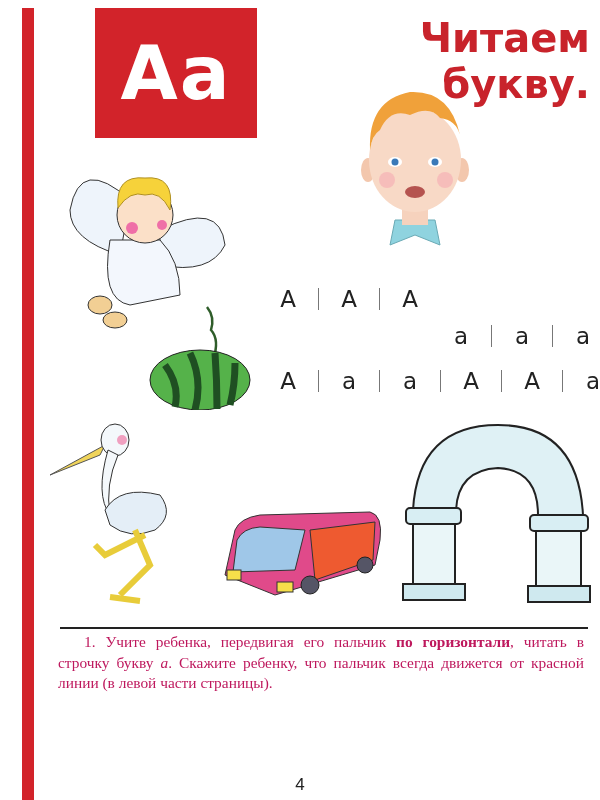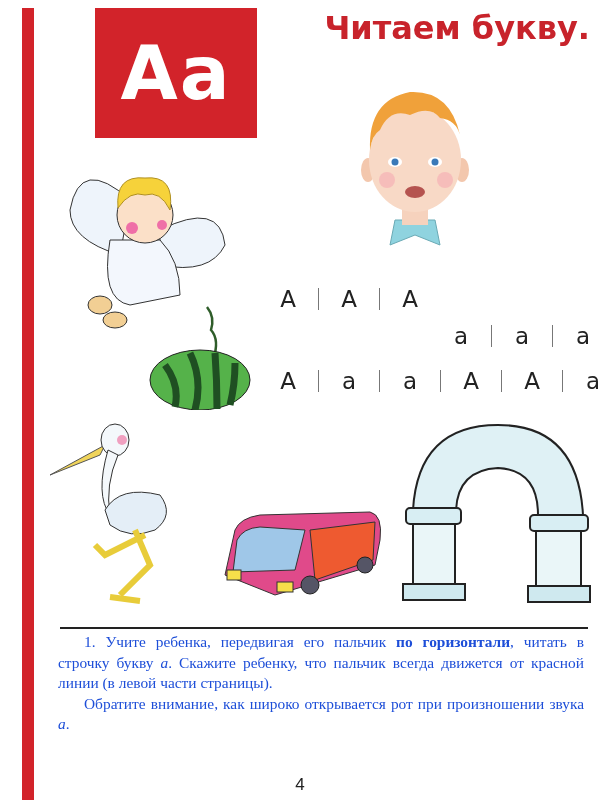--- a/index.html
+++ b/index.html
@@ -1,26 +1,26 @@
 <!DOCTYPE html>
 <html><head>
 <meta charset="utf-8">
 <style>
   html, body { margin:0; padding:0; }
   body { width:600px; height:800px; background:#ffffff; position:relative; overflow:hidden; font-family:"Liberation Sans", sans-serif; }
   .red-bar { position:absolute; left:22px; top:8px; width:12px; height:792px; background:#d2232a; }
   .letter-box { position:absolute; left:60px; top:8px; width:162px; height:130px; background:#d2232a; display:flex; align-items:center; justify-content:center;margin-left:35px; }
   .letter-box span { color:#fff; font-family:"DejaVu Sans", sans-serif; font-weight:bold; font-size:74px; letter-spacing:2px; }
-  .title { position:absolute; left:300px; top:9px; width:290px; text-align:right; color:#c8232b; font-family:"DejaVu Sans", sans-serif; font-weight:bold; font-size:32px; }
+  .title { position:absolute; left:300px; top:15px; width:290px; text-align:right; color:#c8232b; font-family:"DejaVu Sans", sans-serif; font-weight:bold; font-size:40px; }
   .pic { position:absolute; }
   .letters-row { position:absolute; display:flex; align-items:center; font-family:"DejaVu Sans", sans-serif; font-size:23px; color:#222; }
   .letters-row .ch { width:26px; text-align:center; }
   .letters-row .sep { width:1px; height:22px; background:#777; margin:0 17px; }
   .rule { position:absolute; left:60px; top:627px; width:528px; height:2px; background:#222; }
-  .text { position:absolute; left:58px; top:632px; width:526px; font-family:"Liberation Serif", serif; font-size:15.4px; line-height:20.5px; color:#1d4ed8; text-align:justify; }
+  .text { position:absolute; left:58px; top:632px; width:526px; font-family:"Liberation Serif", serif; font-size:15.4px; line-height:20.5px; color:#be185d; text-align:justify; }
   .text p { margin:0; text-indent:26px; }
   .text b { font-weight:bold; }
   .text i { font-style:italic; }
   .page-num { position:absolute; left:0; width:600px; top:775px; text-align:center; font-family:"Liberation Sans", sans-serif; font-size:17px; color:#222; }
 </style>
 </head>
 <body>
 
 <div class="red-bar"></div>
 
@@ -121,16 +121,15 @@
   <rect x="15" y="104" width="42" height="60" fill="#eaf6f8" stroke="#222" stroke-width="2"></rect>
   <rect x="138" y="111" width="45" height="55" fill="#eaf6f8" stroke="#222" stroke-width="2"></rect>
   <rect x="5" y="164" width="62" height="16" fill="#cfe9ef" stroke="#222" stroke-width="2"></rect>
   <rect x="130" y="166" width="62" height="16" fill="#cfe9ef" stroke="#222" stroke-width="2"></rect>
 </svg>
 
 <div class="rule"></div>
 
 <div class="text">
   <p><span>1. Учите ребенка, передвигая его пальчик </span><b>по горизонтали</b><span>, читать в строчку букву </span><i>а</i><span>. Скажите ребенку, что пальчик всегда движется от красной линии (в левой части страницы).</span></p>
-  <p><span>Обратите внимание, как широко открывается рот при произношении звука </span><i>а</i><span>.</span></p>
 </div>
 
 <div class="page-num">4</div>
 
 </body></html>

